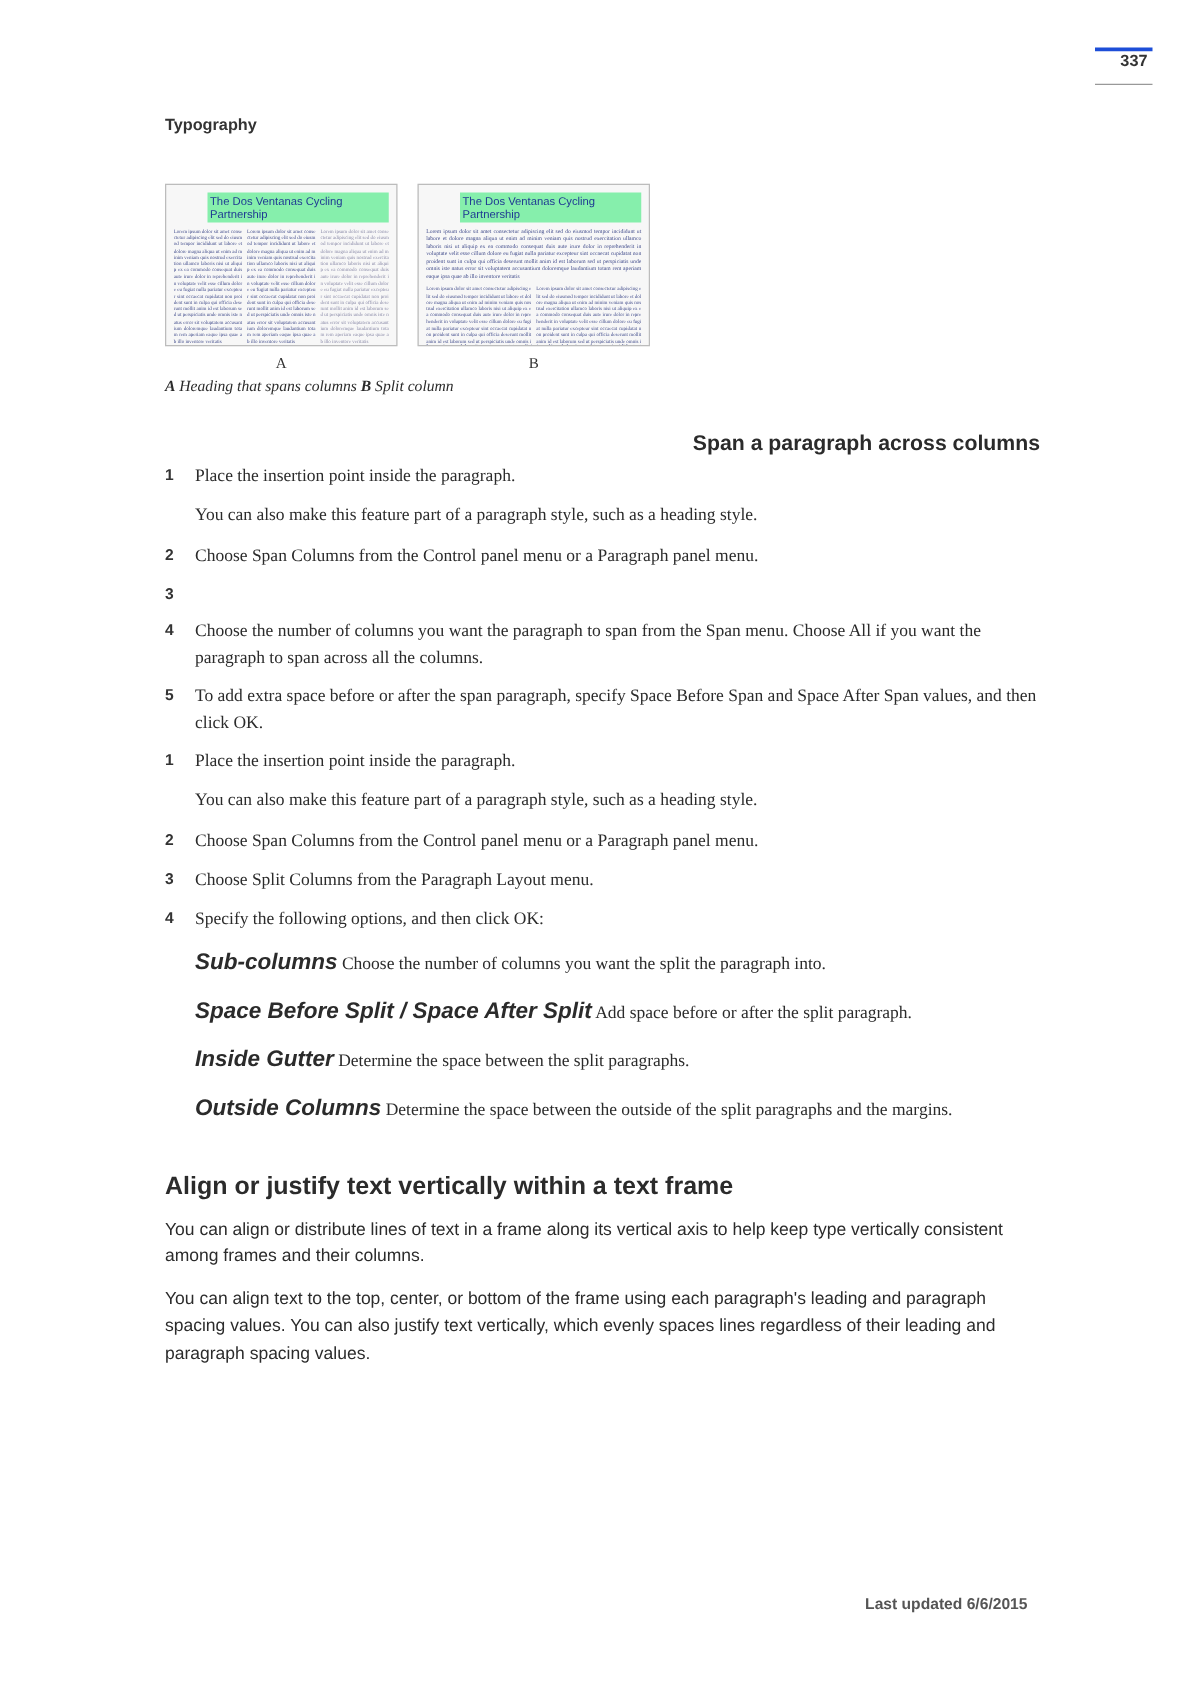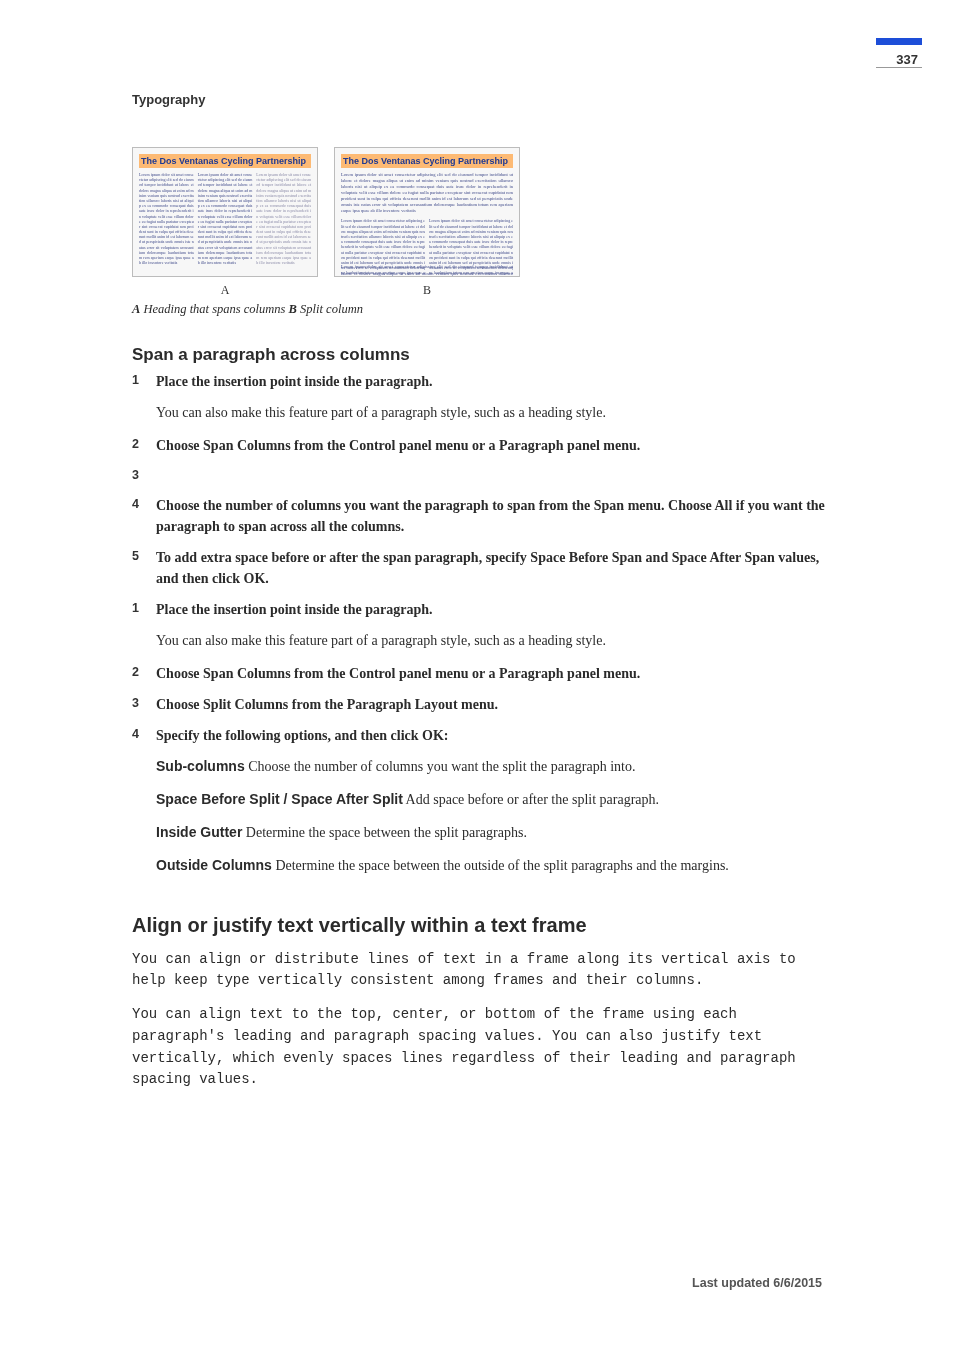--- a/index.html
+++ b/index.html
@@ -1,42 +1,42 @@
 <!DOCTYPE html>
 <html><head>
 <meta charset="utf-8">
 <style>
   * { margin: 0; padding: 0; box-sizing: border-box; }
   html, body { width: 954px; height: 1350px; background: #ffffff; font-family: "Minion Pro", Georgia, "Times New Roman", serif; color: #2b2b2b; }
   .page { position: relative; width: 954px; height: 1350px; }
-  .pagenum-box { position: absolute; top: 38px; right: 32px; width: 46px; height: 30px; border-top: 7px solid #1d4ed8; border-bottom: 1px solid #999; display: flex; align-items: flex-end; justify-content: flex-end; padding-right: 4px; }
+  .pagenum-box { position: absolute; top: 38px; right: 32px; width: 46px; height: 30px; border-top: 3px solid #1d4ed8; border-bottom: 1px solid #999; display: flex; align-items: flex-start; justify-content: flex-end; padding-right: 4px; }
   .pagenum { font-family: "Myriad Pro", "Helvetica Neue", Arial, sans-serif; font-weight: 700; font-size: 13px; color: #333; }
   .content { position: absolute; left: 132px; top: 92px; width: 700px; }
   .toplabel { font-family: "Myriad Pro", "Helvetica Neue", Arial, sans-serif; font-weight: 700; font-size: 13px; color: #333; margin-bottom: 40px; }
   .illus-row { display: flex; gap: 16px; margin-bottom: 6px; }
   .illus { width: 186px; height: 130px; border: 1px solid #bcbcbc; background: #f7f7f7; padding: 6px 6px 6px 6px; overflow: hidden; position: relative; }
-  .illus .bluebar { background: #fdba74; padding: 2px 2px 2px 2px; font-family: "Myriad Pro", Arial, sans-serif; font-weight: 700; font-size: 9px; color: #1f3a93; margin-bottom: 4px; }
+  .illus .bluebar { background: #86efac; padding: 2px 2px 2px 2px; font-family: "Myriad Pro", Arial, sans-serif; font-weight: 400; font-size: 9px; color: #1f3a93; margin-bottom: 4px; margin-left: 27px; }
   .illus .cols { display: flex; gap: 4px; }
   .illus .col { flex: 1; }
   .greek { font-size: 4px; line-height: 1.3; color: #3f4a8a; text-align: justify; word-break: break-all; }
   .illus-a .cols .col:nth-child(3) .greek { color: #8a8aa8; }
   .illus-b .wide { font-size: 4.5px; line-height: 1.35; color: #3f4a8a; margin-bottom: 4px; text-align: justify; }
   .illus-b .sep { height: 10px; }
   .letter-row { display: flex; gap: 16px; margin-bottom: 4px; }
   .letter-cell { width: 186px; text-align: center; font-family: Georgia, serif; font-size: 12px; color: #333; }
   .caption { font-family: Liberation Serif, serif; font-style: italic; font-size: 12.5px; color: #2b2b2b; margin-bottom: 28px; }
   .caption .b { font-weight: 700; font-style: italic; }
-  .h2 { font-family: "Myriad Pro", "Helvetica Neue", Arial, sans-serif; font-weight: 700; font-size: 17px; color: #2b2b2b; margin-top: 28px; margin-bottom: 6px; }
+  .h2 { font-family: "Myriad Pro", "Helvetica Neue", Arial, sans-serif; font-weight: 700; font-size: 17px; color: #2b2b2b; margin-top: 28px; margin-bottom: 6px; text-align: right; }
   .h1 { font-family: "Myriad Pro", "Helvetica Neue", Arial, sans-serif; font-weight: 700; font-size: 20px; color: #2b2b2b; margin-top: 38px; margin-bottom: 12px; }
   .step { display: flex; margin-bottom: 10px; }
   .stepnum { width: 24px; font-family: "Myriad Pro", Arial, sans-serif; font-weight: 700; font-size: 12.5px; color: #333; flex-shrink: 0; line-height: 1.5; }
-  .stepbody { font-family: "Minion Pro", Georgia, serif; font-size: 14px; line-height: 1.5; color: #2b2b2b; font-weight: bold; }
+  .stepbody { font-family: "Minion Pro", Georgia, serif; font-size: 14px; line-height: 1.5; color: #2b2b2b; }
   .indent { margin-left: 24px; font-family: "Minion Pro", Georgia, serif; font-size: 14px; line-height: 1.5; color: #2b2b2b; margin-bottom: 12px; margin-top: 4px; }
-  .runin { font-family: "Myriad Pro", Arial, sans-serif; font-weight: 700; font-size: 14px; }
-  .para { font-family: Liberation Mono, monospace; font-size: 14px; line-height: 1.55; color: #2b2b2b; margin-bottom: 12px; }
+  .runin { font-family: "Myriad Pro", Arial, sans-serif; font-weight: 700; font-size: 18px; font-style: italic; }
+  .para { font-family: Liberation Sans, sans-serif; font-size: 14px; line-height: 1.55; color: #2b2b2b; margin-bottom: 12px; }
   .footer { position: absolute; bottom: 60px; right: 132px; font-family: "Myriad Pro", Arial, sans-serif; font-weight: 700; font-size: 12.5px; color: #555; }
 </style>
 </head>
 <body>
 
 <div class="page">
   <div class="pagenum-box">
     <span class="pagenum">337</span>
   </div>
 

